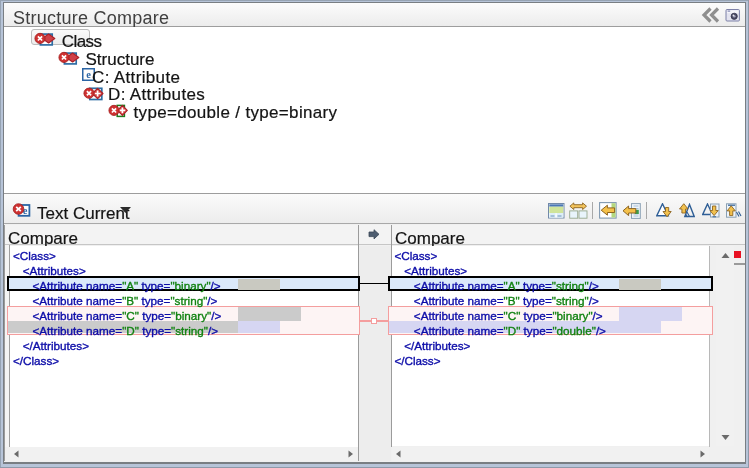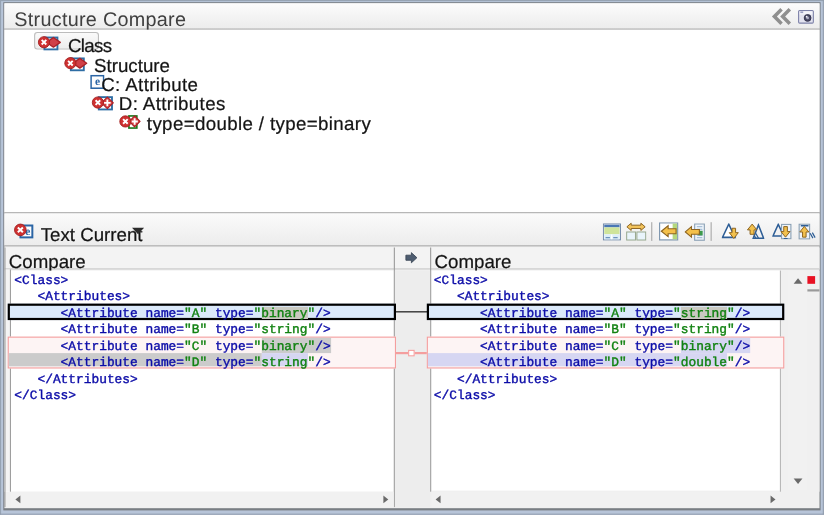--- a/index.html
+++ b/index.html
@@ -1,19 +1,19 @@
 <!DOCTYPE html>
 <html><head>
 <meta charset="utf-8">
 <style>
 *{margin:0;padding:0;box-sizing:border-box}
 html,body{width:749px;height:468px;overflow:hidden}
 body{font-family:"Liberation Sans",sans-serif;position:relative;background:#b4c2d6}
 .abs{position:absolute}
-.code{font-family:Liberation Mono, monospace;font-size:11.7px;line-height:15px;white-space:pre;color:#0c0ca8;-webkit-text-stroke:0.35px}
+.code{font-family:Liberation Sans, sans-serif;font-size:11.7px;line-height:15px;white-space:pre;color:#0c0ca8;-webkit-text-stroke:0.35px}
 .g{color:#118211}
 .ui{font-size:17px;color:#141414;-webkit-text-stroke:0.2px}
 </style>
 </head>
 <body>
 
 <div class="abs" style="left:0;top:0;width:749px;height:468px;background:#b7c4d8"></div>
 <div class="abs" style="left:0;top:0;width:749px;height:1px;background:#96a3b3"></div>
 <div class="abs" style="left:0;top:0;width:1px;height:468px;background:#96a3b3"></div>
 <div class="abs" style="left:748px;top:0;width:1px;height:468px;background:#8e99a9"></div>

